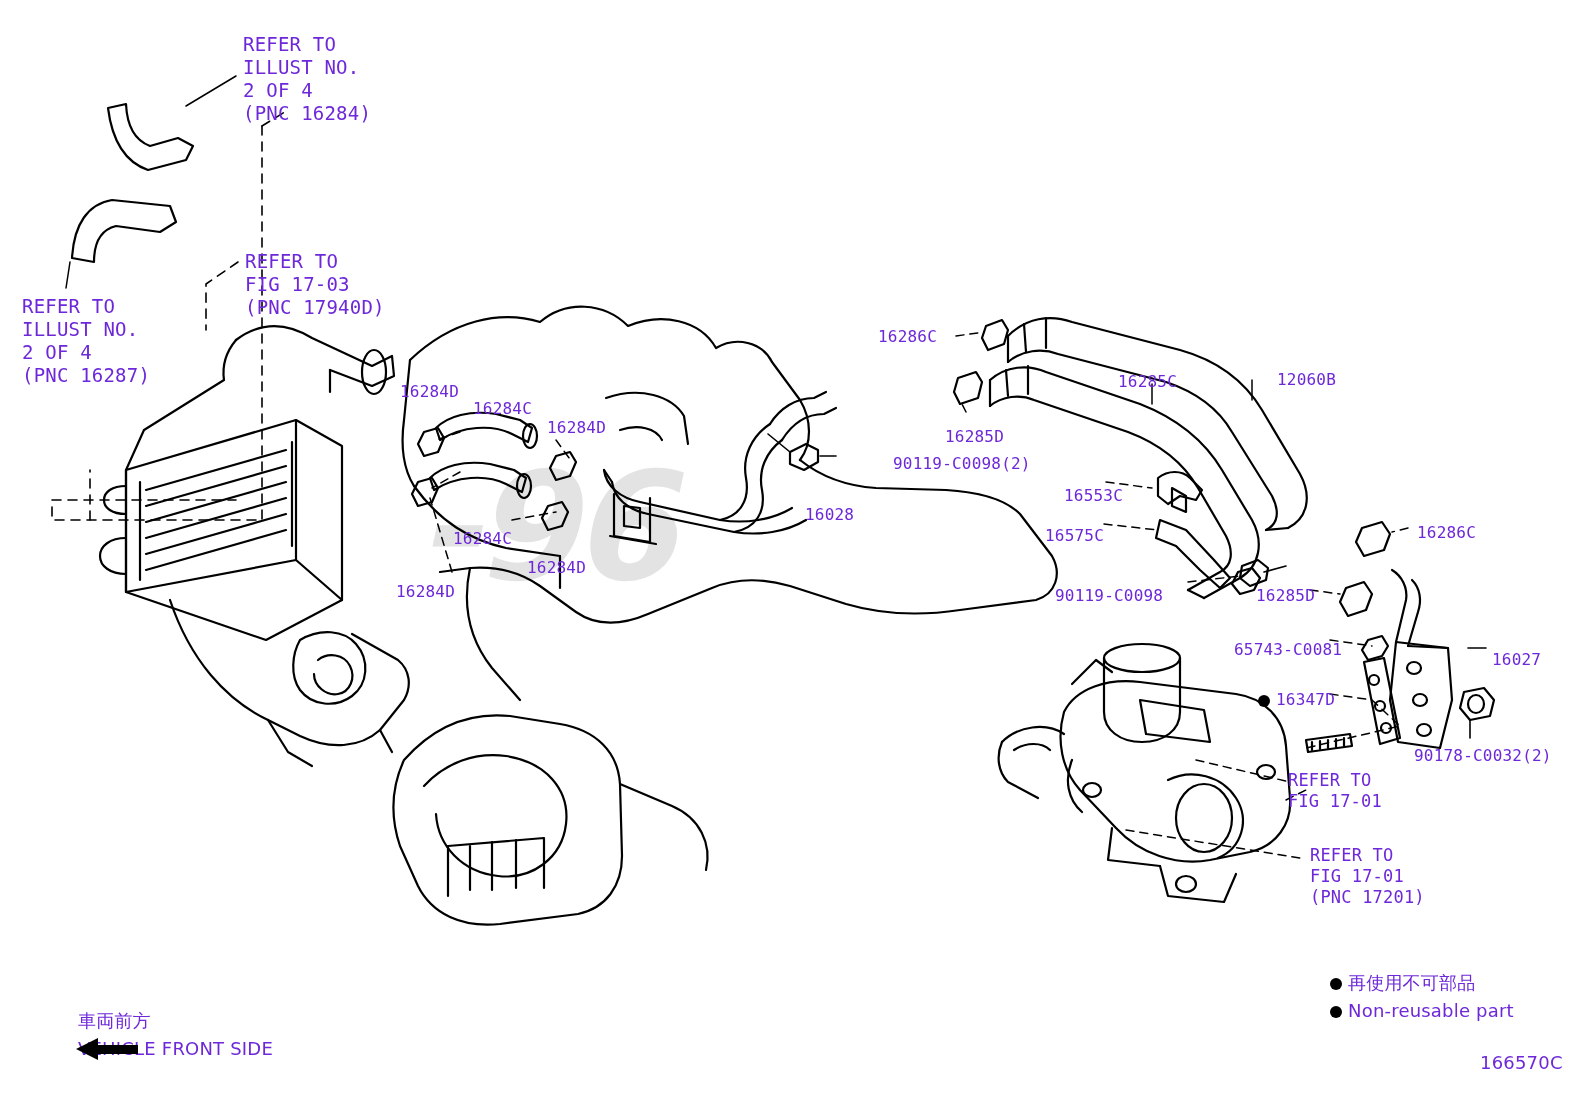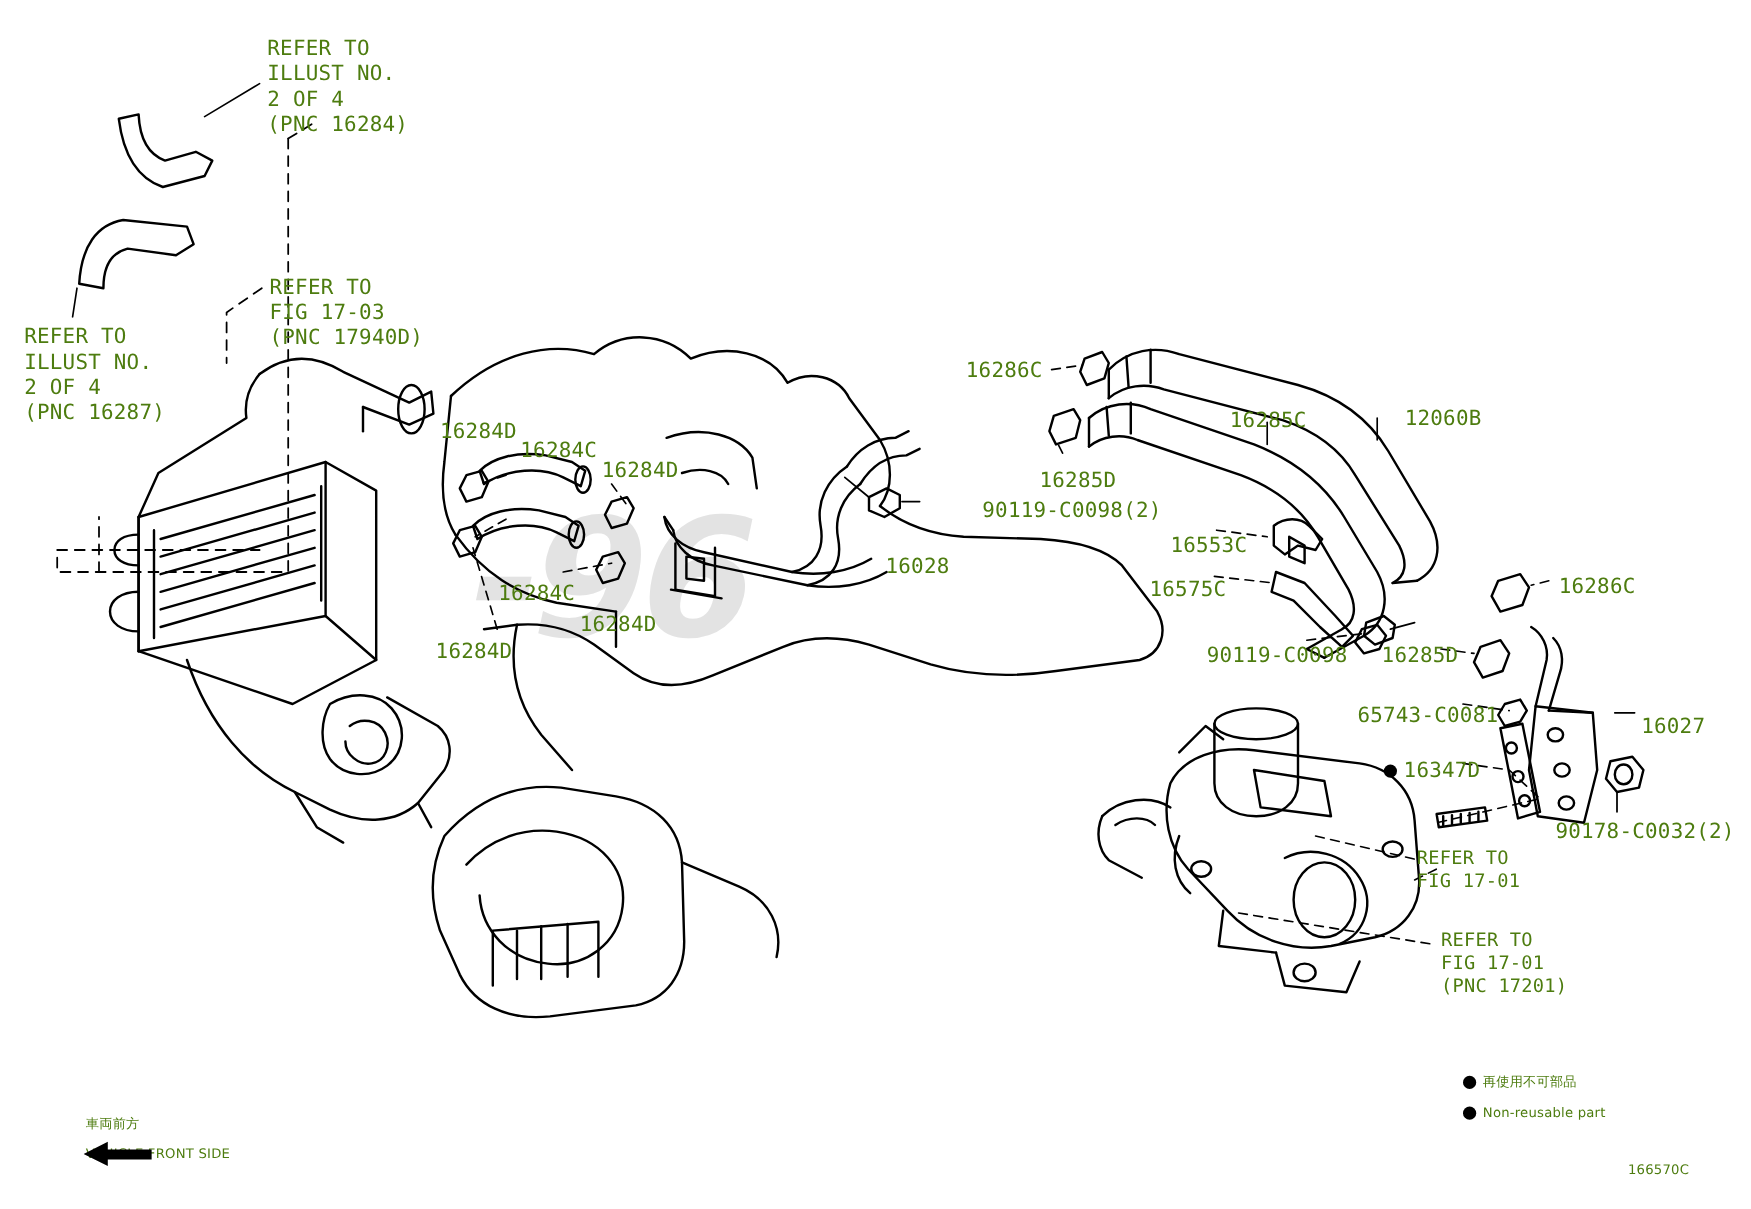--- a/index.html
+++ b/index.html
@@ -1,25 +1,25 @@
 <!DOCTYPE html>
 <html><head>
 <meta charset="utf-8">
 <style>
   html,body{margin:0;padding:0;background:#ffffff;}
   body{width:1592px;height:1099px;position:relative;overflow:hidden;
        font-family:"DejaVu Sans Mono","Liberation Mono",monospace;color:#000;}
   #canvas{position:absolute;left:0;top:0;width:1592px;height:1099px;}
   svg.art{position:absolute;left:0;top:0;width:1592px;height:1099px;}
   .lbl{position:absolute;white-space:pre;font-family:"DejaVu Sans Mono","Liberation Mono",monospace;
-       font-size:19px;line-height:23px;color:#4d7c0f;letter-spacing:0.2px;}
+       font-size:19px;line-height:23px;color:#6d28d9;letter-spacing:0.2px;}
   .lbl.blk{font-family:"DejaVu Sans","Liberation Sans",sans-serif;}
   .lbl.s17{font-size:17px;line-height:21px;}
-  .lbl.s18{font-size:12px;line-height:22px;text-align:right;}
-  .lbl.s20{font-size:19px;line-height:24px;}
+  .lbl.s18{font-size:18px;line-height:22px;text-align:right;}
+  .lbl.s20{font-size:16px;line-height:24px;}
   .wm{position:absolute;left:430px;top:440px;width:640px;height:160px;
       font-family:"DejaVu Sans","Liberation Sans",sans-serif;
       font-size:150px;font-weight:bold;color:#e3e3e3;letter-spacing:-6px;
       transform:skewX(-12deg);user-select:none;}
   .dot{display:inline-block;width:12px;height:12px;border-radius:50%;background:#000;
        vertical-align:middle;margin-right:6px;}
   .arrow{position:absolute;left:76px;top:1036px;width:62px;height:26px;}
 </style>
 </head>
 <body>
@@ -238,21 +238,21 @@
   <div class="lbl s20" style="left:945px;top:425px;">16285D</div>
   <div class="lbl s20" style="left:1118px;top:370px;">16285C</div>
   <div class="lbl s20" style="left:1277px;top:368px;">12060B</div>
 
   <div class="lbl s20" style="left:893px;top:452px;">90119-C0098(2)</div>
 
   <div class="lbl s20" style="left:1064px;top:484px;">16553C</div>
   <div class="lbl s20" style="left:1045px;top:524px;text-align:right;">16575C</div>
   <div class="lbl s20" style="left:1417px;top:521px;">16286C</div>
 
-  <div class="lbl s20" style="left:1097px;top:584px;">90119-C0098</div>
+  <div class="lbl s20" style="left:1055px;top:584px;">90119-C0098</div>
   <div class="lbl s20" style="left:1256px;top:584px;">16285D</div>
   <div class="lbl s20" style="left:1234px;top:638px;">65743-C0081</div>
 
   <div class="lbl s20" style="left:1258px;top:688px;"><span class="dot"></span><span>16347D</span></div>
 
   <div class="lbl s20" style="left:1492px;top:648px;">16027</div>
   <div class="lbl s20" style="left:1414px;top:744px;">90178-C0032(2)</div>
 
   <div class="lbl blk s18" style="left:1330px;top:972px;"><span class="dot"></span><span>再使用不可部品</span></div>
   <div class="lbl blk s18" style="left:1330px;top:1000px;"><span class="dot"></span><span>Non-reusable part</span></div>

